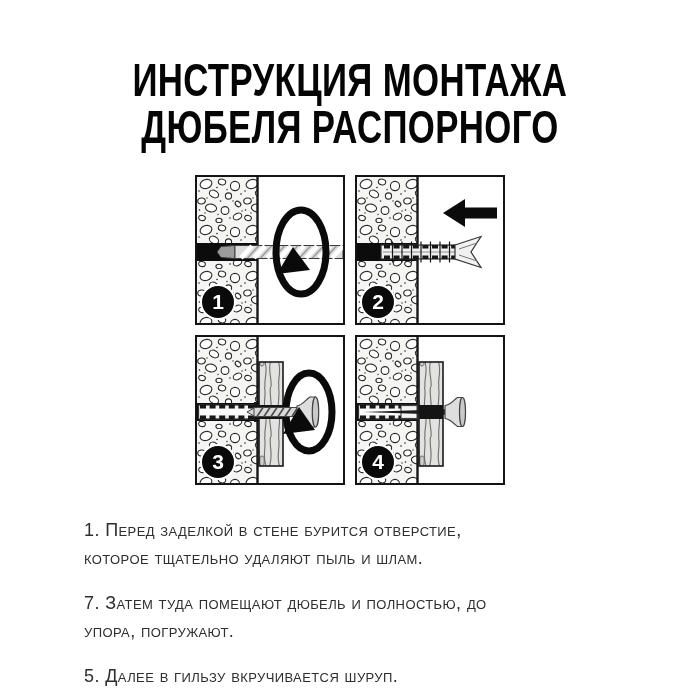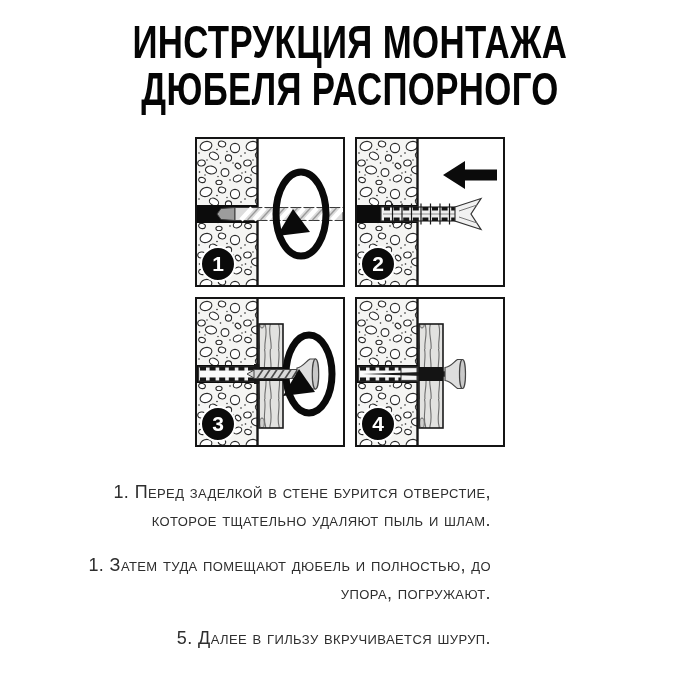--- a/index.html
+++ b/index.html
@@ -1,21 +1,21 @@
 <!DOCTYPE html>
 <html><head>
 <meta charset="utf-8">
 <style>
   html,body{margin:0;padding:0;background:#fff;}
   .page{
     position:relative;width:700px;height:700px;background:#ffffff;overflow:hidden;
     font-family:"Liberation Sans",sans-serif;
   }
   
-  .title{margin:0;padding-top:20px;text-align:center;color:#050505;}
+  .title{margin:0;padding-top:58px;text-align:center;color:#050505;}
   .title span{
     display:inline-block;font-size:47px;font-weight:bold;line-height:44px;
     letter-spacing:.5px;white-space:nowrap;transform:scaleX(.74);
   }
   .title .l2{margin-top:1px;}
   
   .grid{
     width:310px;margin:24px auto 0;display:grid;
     grid-template-columns:150px 150px;grid-template-rows:150px 150px;gap:10px;
   }
@@ -23,21 +23,21 @@
     position:relative;width:150px;height:150px;box-sizing:border-box;
     border:2px solid #141414;background:#fff;
   }
   .panel svg.scene{display:block;width:146px;height:146px;}
   .badge{
     position:absolute;left:3px;bottom:3px;width:32px;height:32px;border-radius:50%;
     background:#0a0a0a;border:2px solid #ffffff;box-sizing:content-box;
     color:#ffffff;font-size:21px;font-weight:bold;line-height:32px;text-align:center;
   }
   
-  .instructions{margin:31px 0 0 67px;width:424px;text-align:right;}
+  .instructions{margin:31px 0 0 84px;width:424px;}
   .instructions p{
     margin:0 0 17px 0;font-size:18px;line-height:28px;color:#2e2e2e;
     font-variant:small-caps;letter-spacing:.4px;
   }
   .defs-holder{position:absolute;width:0;height:0;}
 </style>
 </head>
 <body>
 
 <div class="page">
@@ -226,17 +226,17 @@
           <ellipse cx="105.5" cy="75" rx="3" ry="14.5" fill="#c9c9c9" stroke="#444444" stroke-width="1.2"></ellipse>
         </g>
       </svg>
       <div class="badge">4</div>
     </div>
 
   </div>
 
   <div class="instructions">
     <p>1. Перед заделкой в стене бурится отверстие, которое тщательно удаляют пыль и шлам.</p>
-    <p>1. Затем туда помещают дюбель и полностью, до упора, погружают.</p>
+    <p>7. Затем туда помещают дюбель и полностью, до упора, погружают.</p>
     <p>5. Далее в гильзу вкручивается шуруп.</p>
   </div>
 
 </div>
 
 </body></html>

